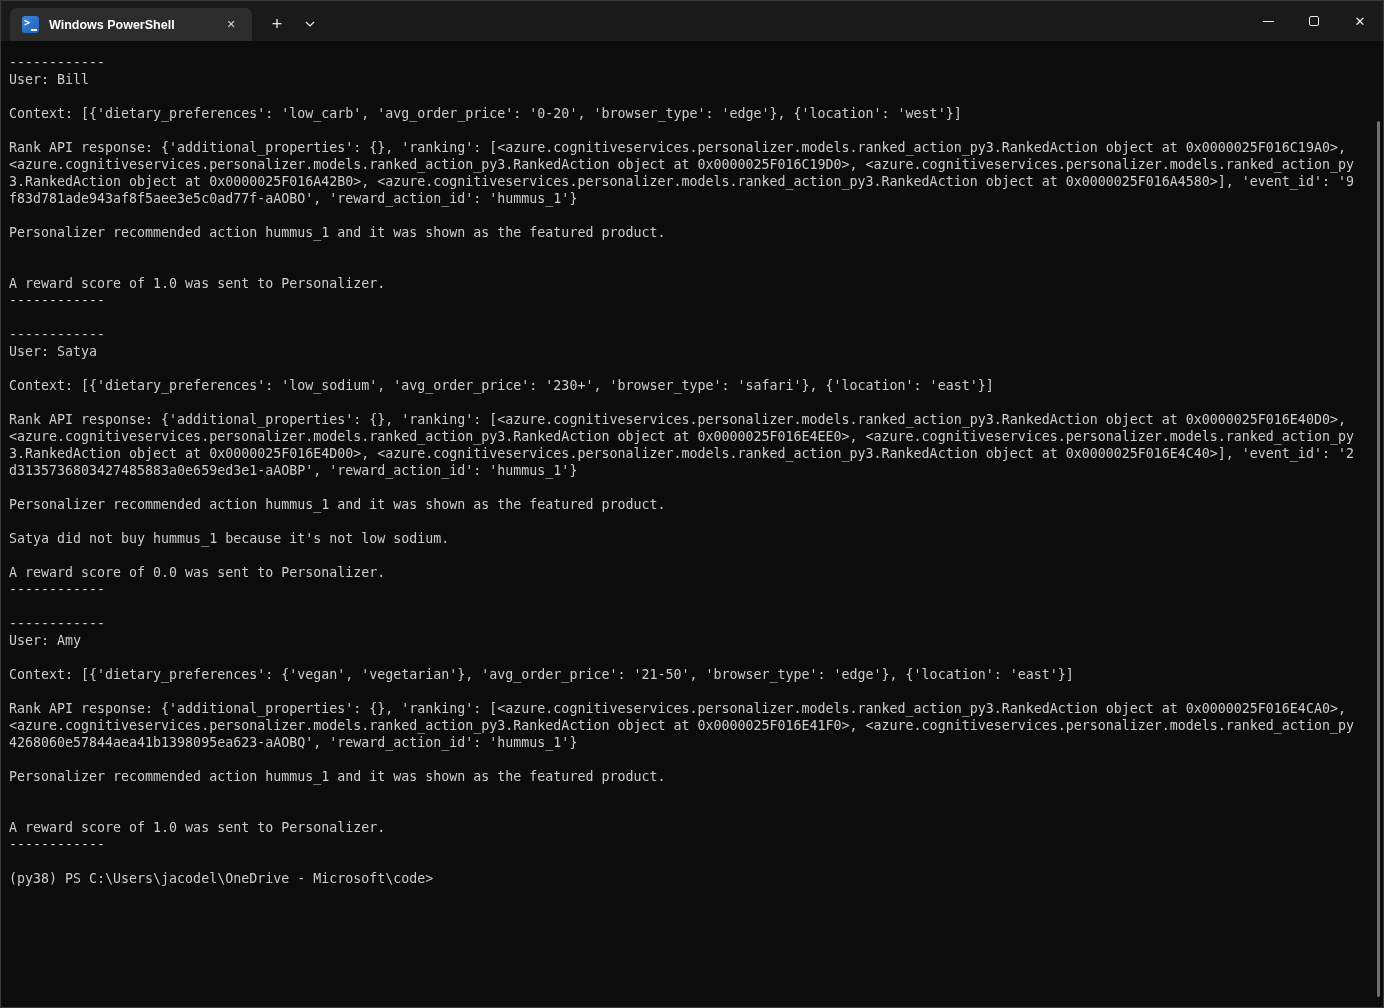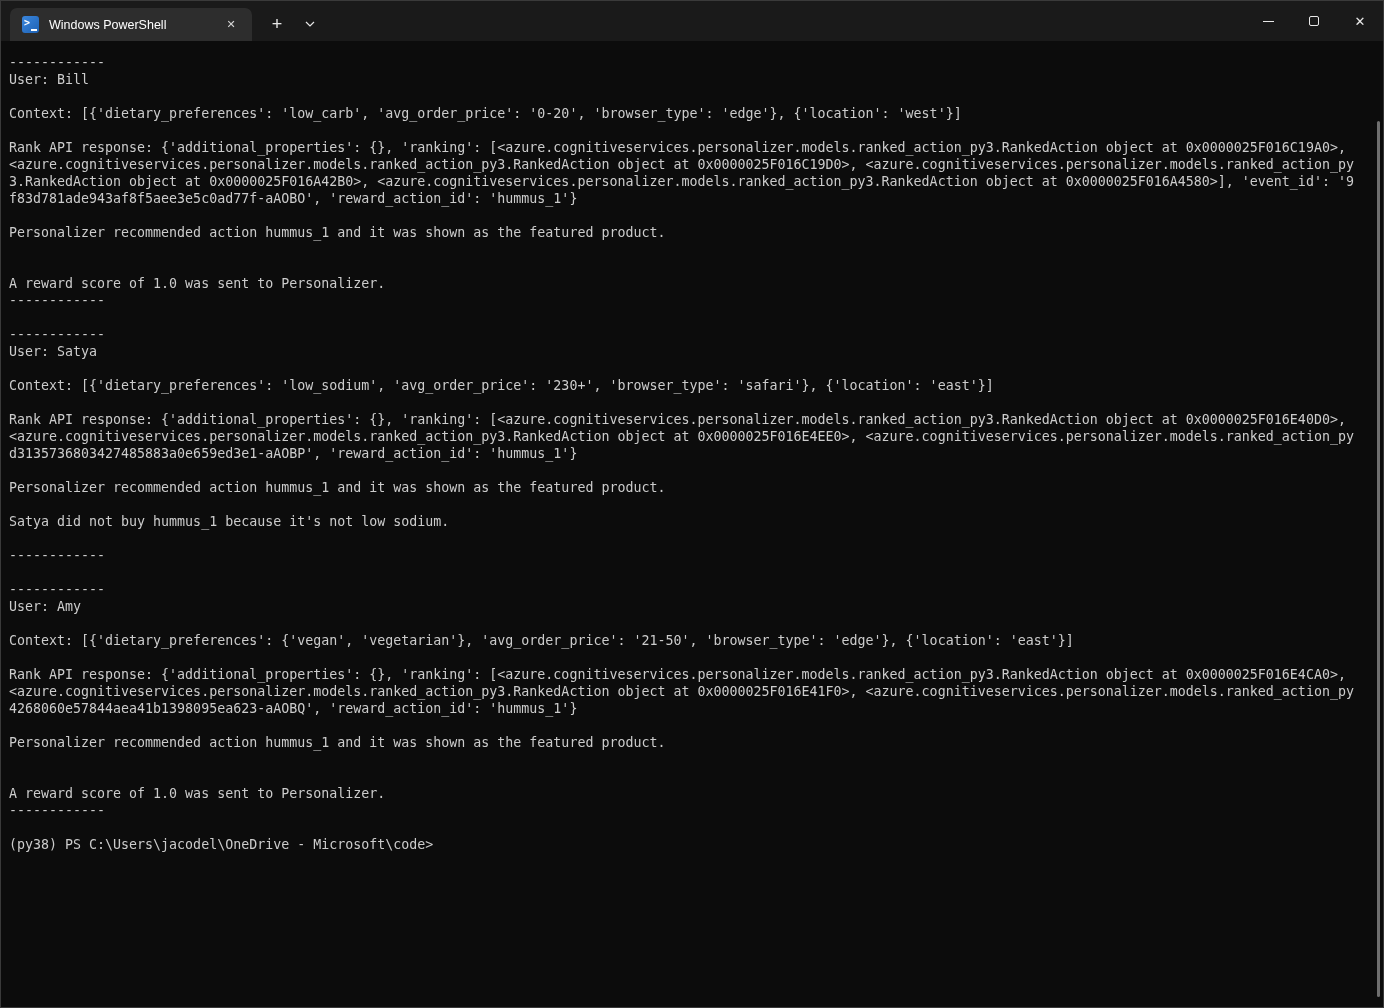--- a/index.html
+++ b/index.html
@@ -53,21 +53,21 @@
   }
   .ps-icon .underscore {
     position: absolute;
     right: 2px; bottom: 2px;
     width: 6px; height: 2px;
     background: #fff;
   }
   .tab-title {
     flex: 1;
     font-size: 12.5px;
-    font-weight: normal;
+    font-weight: bold;
     white-space: nowrap;
     overflow: hidden;
   }
   .tab-close {
     flex: 0 0 auto;
     width: 22px; height: 22px;
     display: flex;
     align-items: center;
     justify-content: center;
     font-size: 11px;
@@ -194,26 +194,28 @@
         <div class="trow">A reward score of 1.0 was sent to Personalizer.</div>
         <div class="trow">------------</div>
         <div class="trow"></div>
         <div class="trow">------------</div>
         <div class="trow">User: Satya</div>
         <div class="trow"></div>
         <div class="trow">Context: [{'dietary_preferences': 'low_sodium', 'avg_order_price': '230+', 'browser_type': 'safari'}, {'location': 'east'}]</div>
         <div class="trow"></div>
         <div class="trow">Rank API response: {'additional_properties': {}, 'ranking': [&lt;azure.cognitiveservices.personalizer.models.ranked_action_py3.RankedAction object at 0x0000025F016E40D0&gt;,</div>
         <div class="trow">&lt;azure.cognitiveservices.personalizer.models.ranked_action_py3.RankedAction object at 0x0000025F016E4EE0&gt;, &lt;azure.cognitiveservices.personalizer.models.ranked_action_py</div>
+        <div class="trow">3.RankedAction object at 0x0000025F016E4D00&gt;, &lt;azure.cognitiveservices.personalizer.models.ranked_action_py3.RankedAction object at 0x0000025F016E4C40&gt;], 'event_id': '2</div>
         <div class="trow">d3135736803427485883a0e659ed3e1-aAOBP', 'reward_action_id': 'hummus_1'}</div>
         <div class="trow"></div>
         <div class="trow">Personalizer recommended action hummus_1 and it was shown as the featured product.</div>
         <div class="trow"></div>
         <div class="trow">Satya did not buy hummus_1 because it's not low sodium.</div>
         <div class="trow"></div>
+        <div class="trow">A reward score of 0.0 was sent to Personalizer.</div>
         <div class="trow">------------</div>
         <div class="trow"></div>
         <div class="trow">------------</div>
         <div class="trow">User: Amy</div>
         <div class="trow"></div>
         <div class="trow">Context: [{'dietary_preferences': {'vegan', 'vegetarian'}, 'avg_order_price': '21-50', 'browser_type': 'edge'}, {'location': 'east'}]</div>
         <div class="trow"></div>
         <div class="trow">Rank API response: {'additional_properties': {}, 'ranking': [&lt;azure.cognitiveservices.personalizer.models.ranked_action_py3.RankedAction object at 0x0000025F016E4CA0&gt;,</div>
         <div class="trow">&lt;azure.cognitiveservices.personalizer.models.ranked_action_py3.RankedAction object at 0x0000025F016E41F0&gt;, &lt;azure.cognitiveservices.personalizer.models.ranked_action_py</div>
         <div class="trow">4268060e57844aea41b1398095ea623-aAOBQ', 'reward_action_id': 'hummus_1'}</div>

